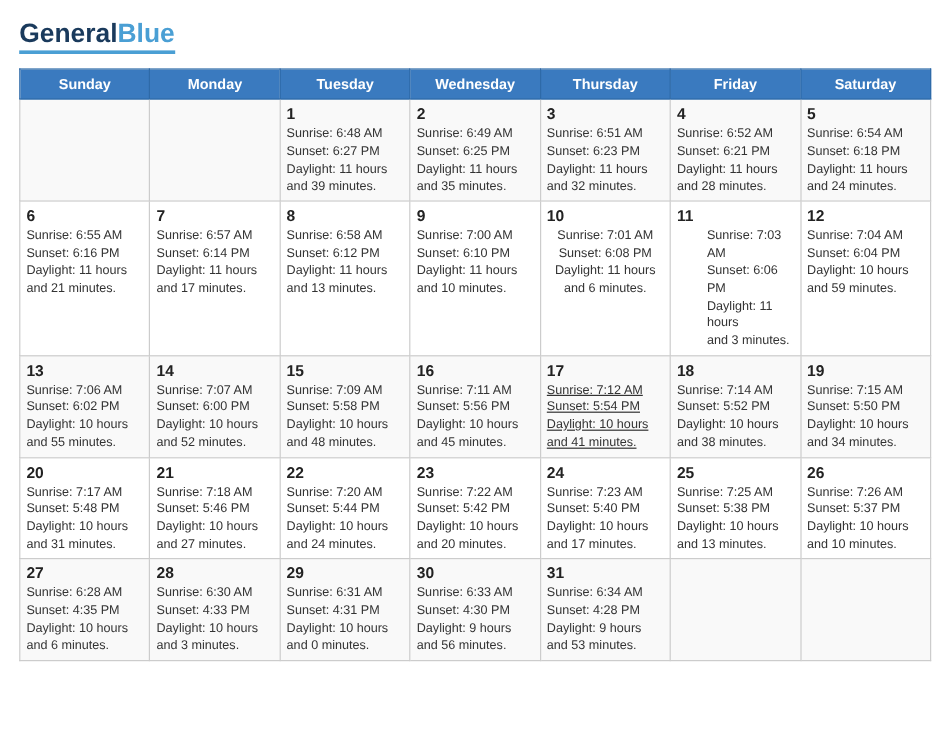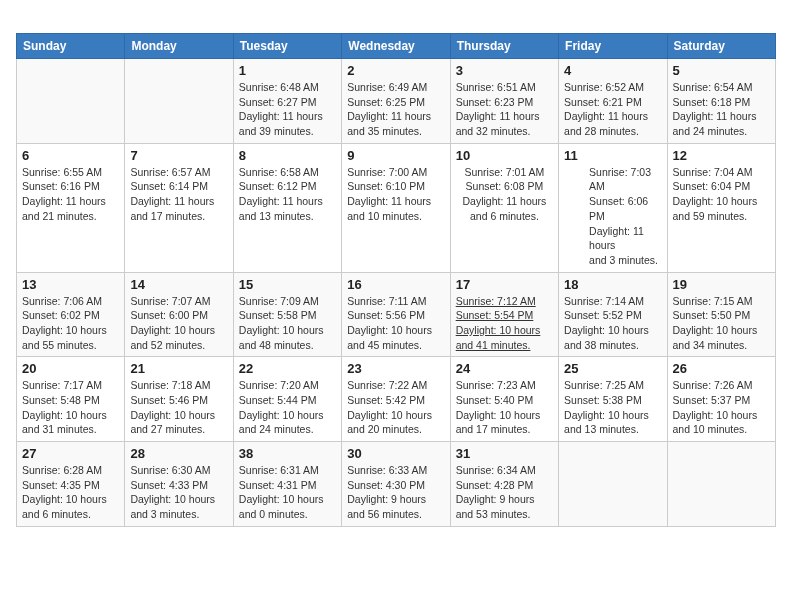--- a/index.html
+++ b/index.html
@@ -50,21 +50,21 @@
       color: #555;
     }
     table {
       width: 100%;
       border-collapse: collapse;
       font-size: 11px;
     }
     thead tr th {
       background: #3a7abf;
       color: #fff;
-      text-align: left;
+      text-align: center;
       padding: 5px 6px;
       font-size: 12px;
       font-weight: bold;
       border: 1px solid #2e6aa8;
     }
     tbody tr td {
       border: 1px solid #ccc;
       vertical-align: top;
       padding: 4px 5px;
       min-height: 80px;
@@ -86,20 +86,21 @@
       color: #333;
       font-size: 10.5px;
       line-height: 1.4;
     }
   </style>
 </head>
 <body>
 
 <div class="header">
   <div class="logo">
+    <div class="logo-text"><span style="color:#1a3a5c;">General</span><span style="color:#4a9fd4;">Blue</span></div>
     <div class="logo-underline"></div>
   </div>
   <div class="title-block">
     <div class="month-title"></div>
     <div class="subtitle"></div>
   </div>
 </div>
 
 <table>
   <thead>
@@ -315,21 +316,21 @@
 and 6 minutes.</div>
         </td>
         <td>
           <div class="day-num">28</div>
           <div class="day-info" style="white-space: pre-line;">Sunrise: 6:30 AM
 Sunset: 4:33 PM
 Daylight: 10 hours
 and 3 minutes.</div>
         </td>
         <td>
-          <div class="day-num">38</div>
+          <div class="day-num">29</div>
           <div class="day-info" style="white-space: pre-line;">Sunrise: 6:31 AM
 Sunset: 4:31 PM
 Daylight: 10 hours
 and 0 minutes.</div>
         </td>
         <td>
           <div class="day-num">30</div>
           <div class="day-info" style="white-space: pre-line;">Sunrise: 6:33 AM
 Sunset: 4:30 PM
 Daylight: 9 hours

